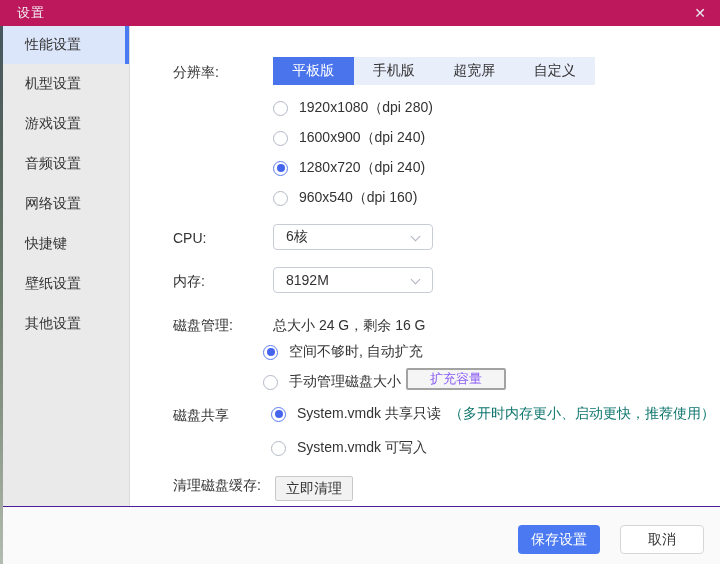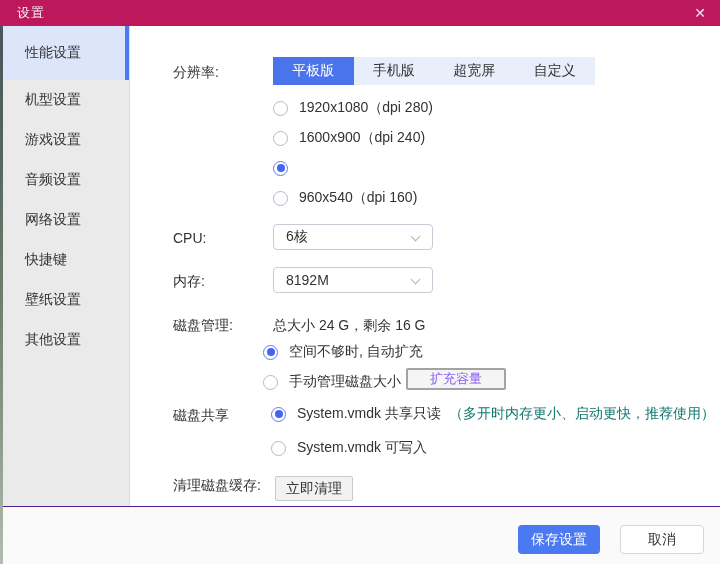--- a/index.html
+++ b/index.html
@@ -13,21 +13,21 @@
   .titlebar .title { margin-left:17px; color:#f2f3f5; font-size:13px; letter-spacing:1px; }
   .close-btn { position:absolute; right:6px; top:0; width:28px; height:26px; display:flex; align-items:center; justify-content:center; color:#e8eaee; font-size:14px; cursor:pointer; }
 
   
   .desktop-sliver { position:absolute; left:0; top:26px; width:3px; height:538px;
     background:linear-gradient(180deg,#46555c 0%,#56675f 25%,#6e7e6e 50%,#8b988a 75%,#b3bcb0 100%); }
 
   
   .sidebar { position:absolute; left:3px; top:26px; width:127px; height:480px; background:#eaeaea; border-right:1px solid #dcdcdc; }
   .side-item { height:40px; display:flex; align-items:center; padding-left:22px; color:#333; cursor:pointer; }
-  .side-item.selected { height:54px; background:#dce6fb; border-right:4px solid #4a79f0; }
+  .side-item.selected { height:38px; background:#dce6fb; border-right:4px solid #4a79f0; }
 
   
   .content { position:absolute; left:130px; top:26px; width:590px; height:480px; background:#fff; }
   .flabel { position:absolute; color:#333; }
 
   .tabbar { position:absolute; left:143px; top:31px; width:322px; height:28px; background:#e9eefb; display:flex; }
   .tab { flex:1; display:flex; align-items:center; justify-content:center; color:#333; cursor:pointer; }
   .tab.selected { background:#4a74ec; color:#fff; }
 
   .radio-row { position:absolute; height:20px; display:flex; align-items:center; gap:11px; cursor:pointer; white-space:nowrap; }
@@ -108,20 +108,21 @@
     <div class="radio-row" style="left:143px; top:72px;">
       <span class="rc"></span>
       <span>1920x1080（dpi 280)</span>
     </div>
     <div class="radio-row" style="left:143px; top:102px;">
       <span class="rc"></span>
       <span>1600x900（dpi 240)</span>
     </div>
     <div class="radio-row" style="left:143px; top:132px;">
       <span class="rc on"></span>
+      <span>1280x720（dpi 240)</span>
     </div>
     <div class="radio-row" style="left:143px; top:162px;">
       <span class="rc"></span>
       <span>960x540（dpi 160)</span>
     </div>
 
     <span class="flabel" style="left:43px; top:204px;">CPU:</span>
     <div class="dropdown" style="left:143px; top:198px;">
       <span>6核</span>
       <span class="chev"></span>

